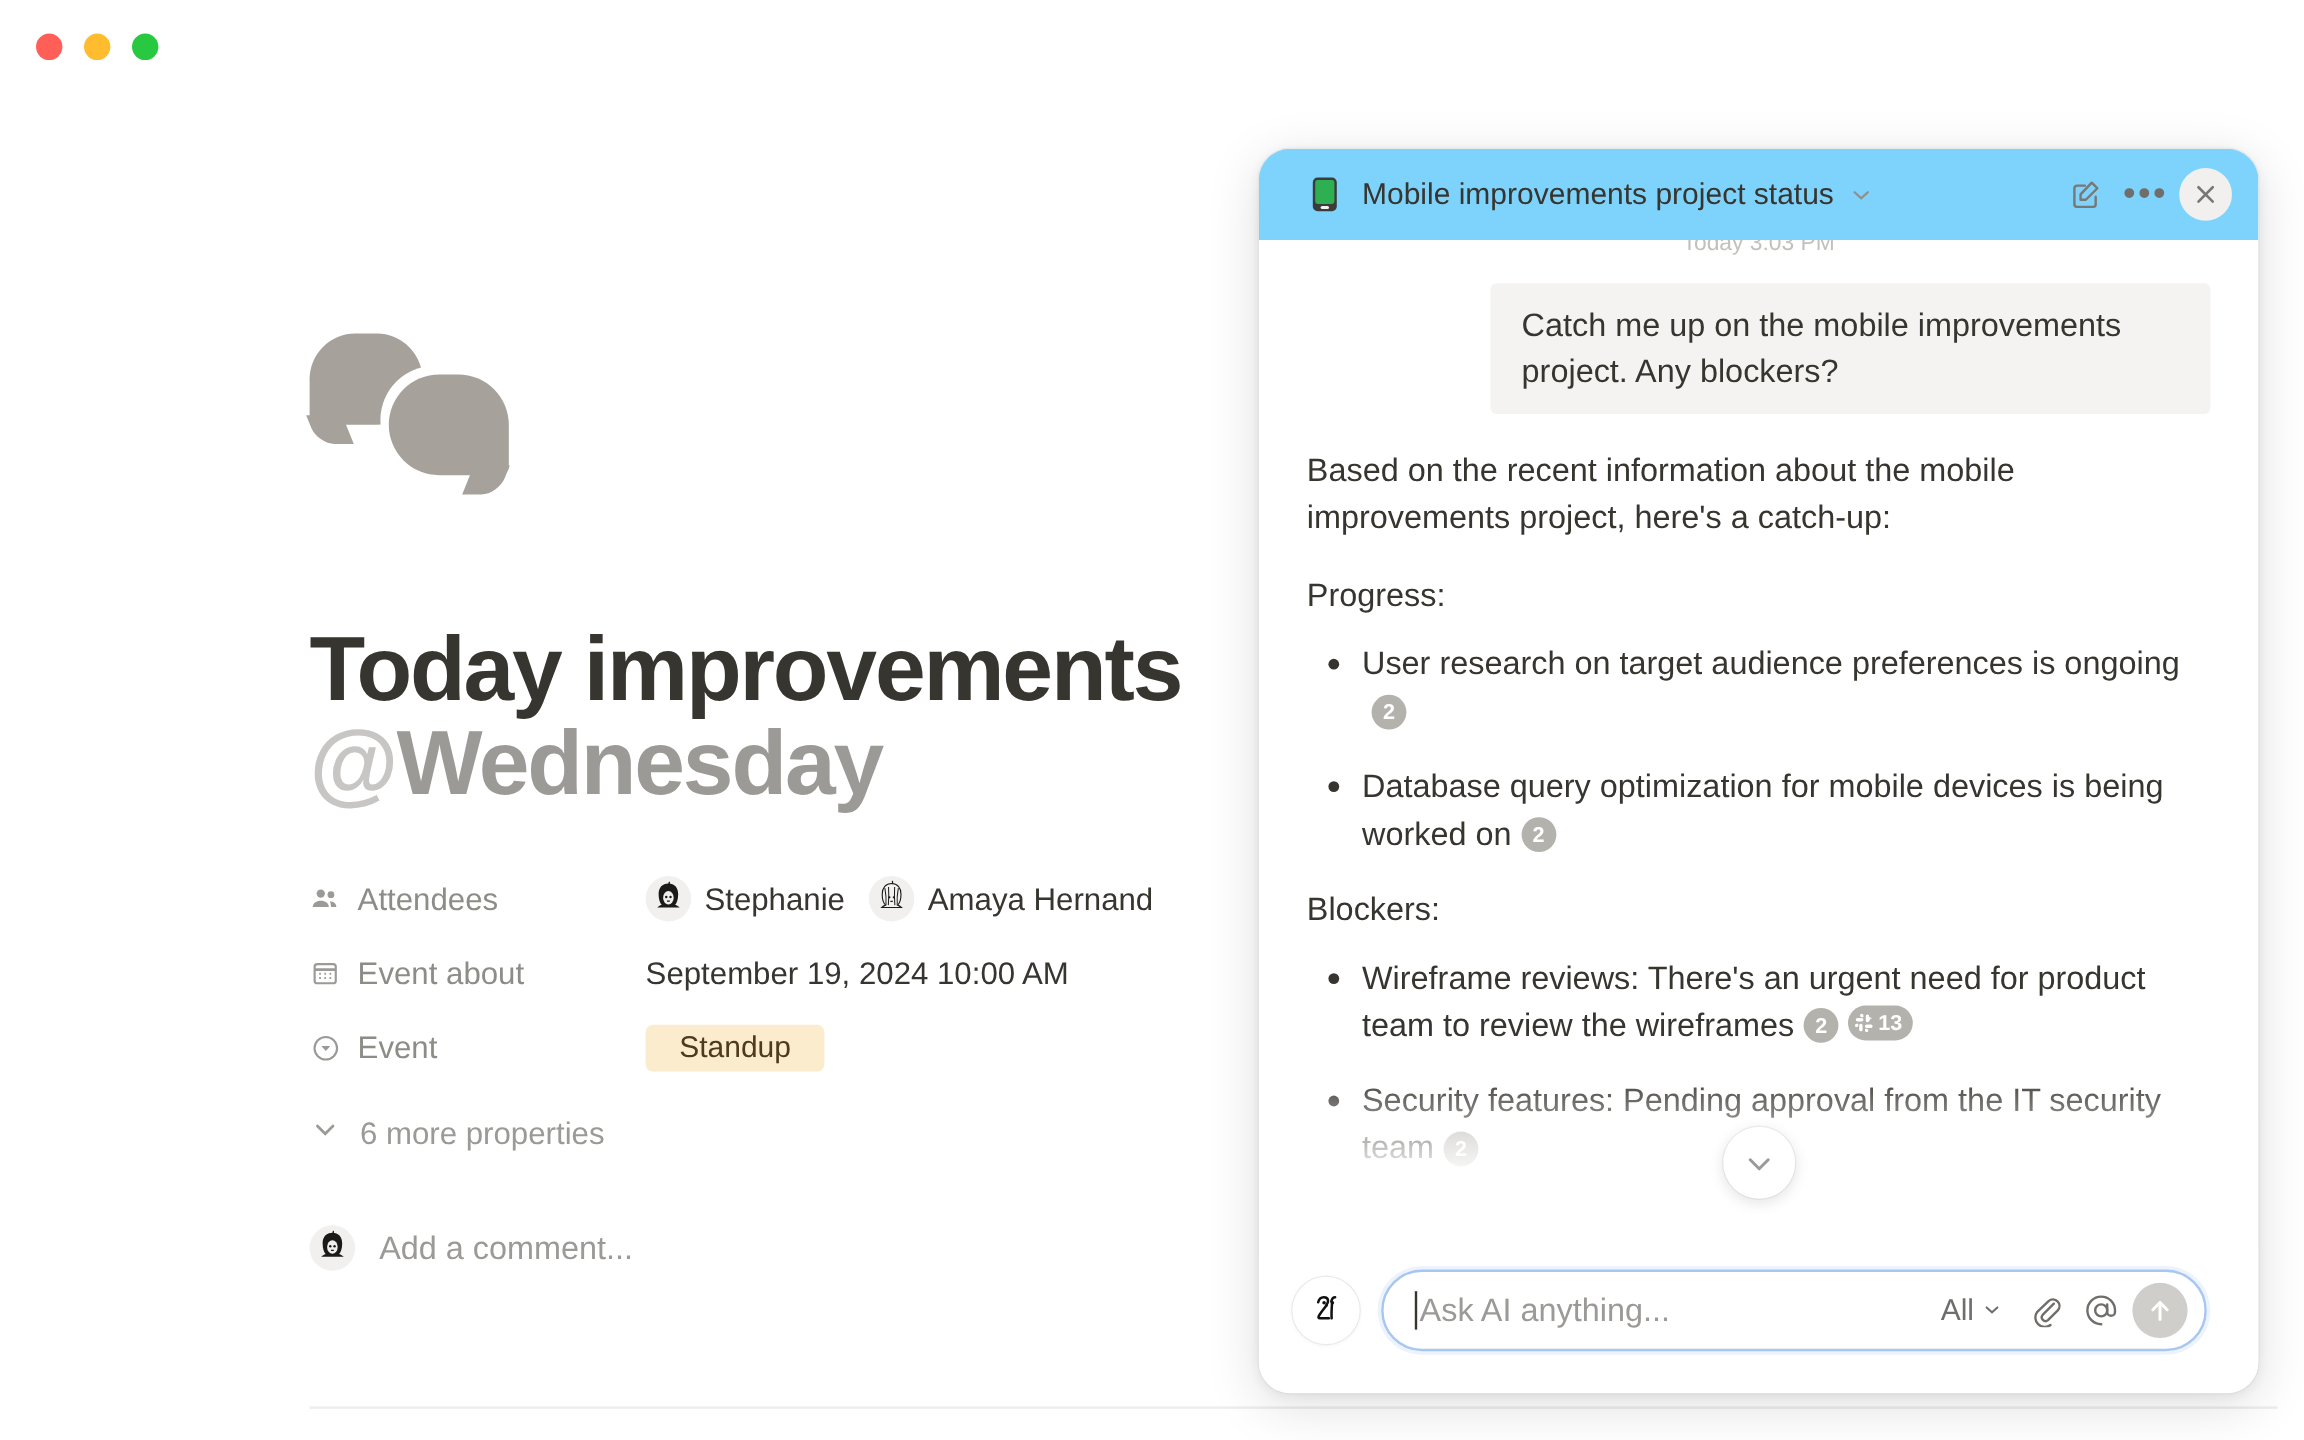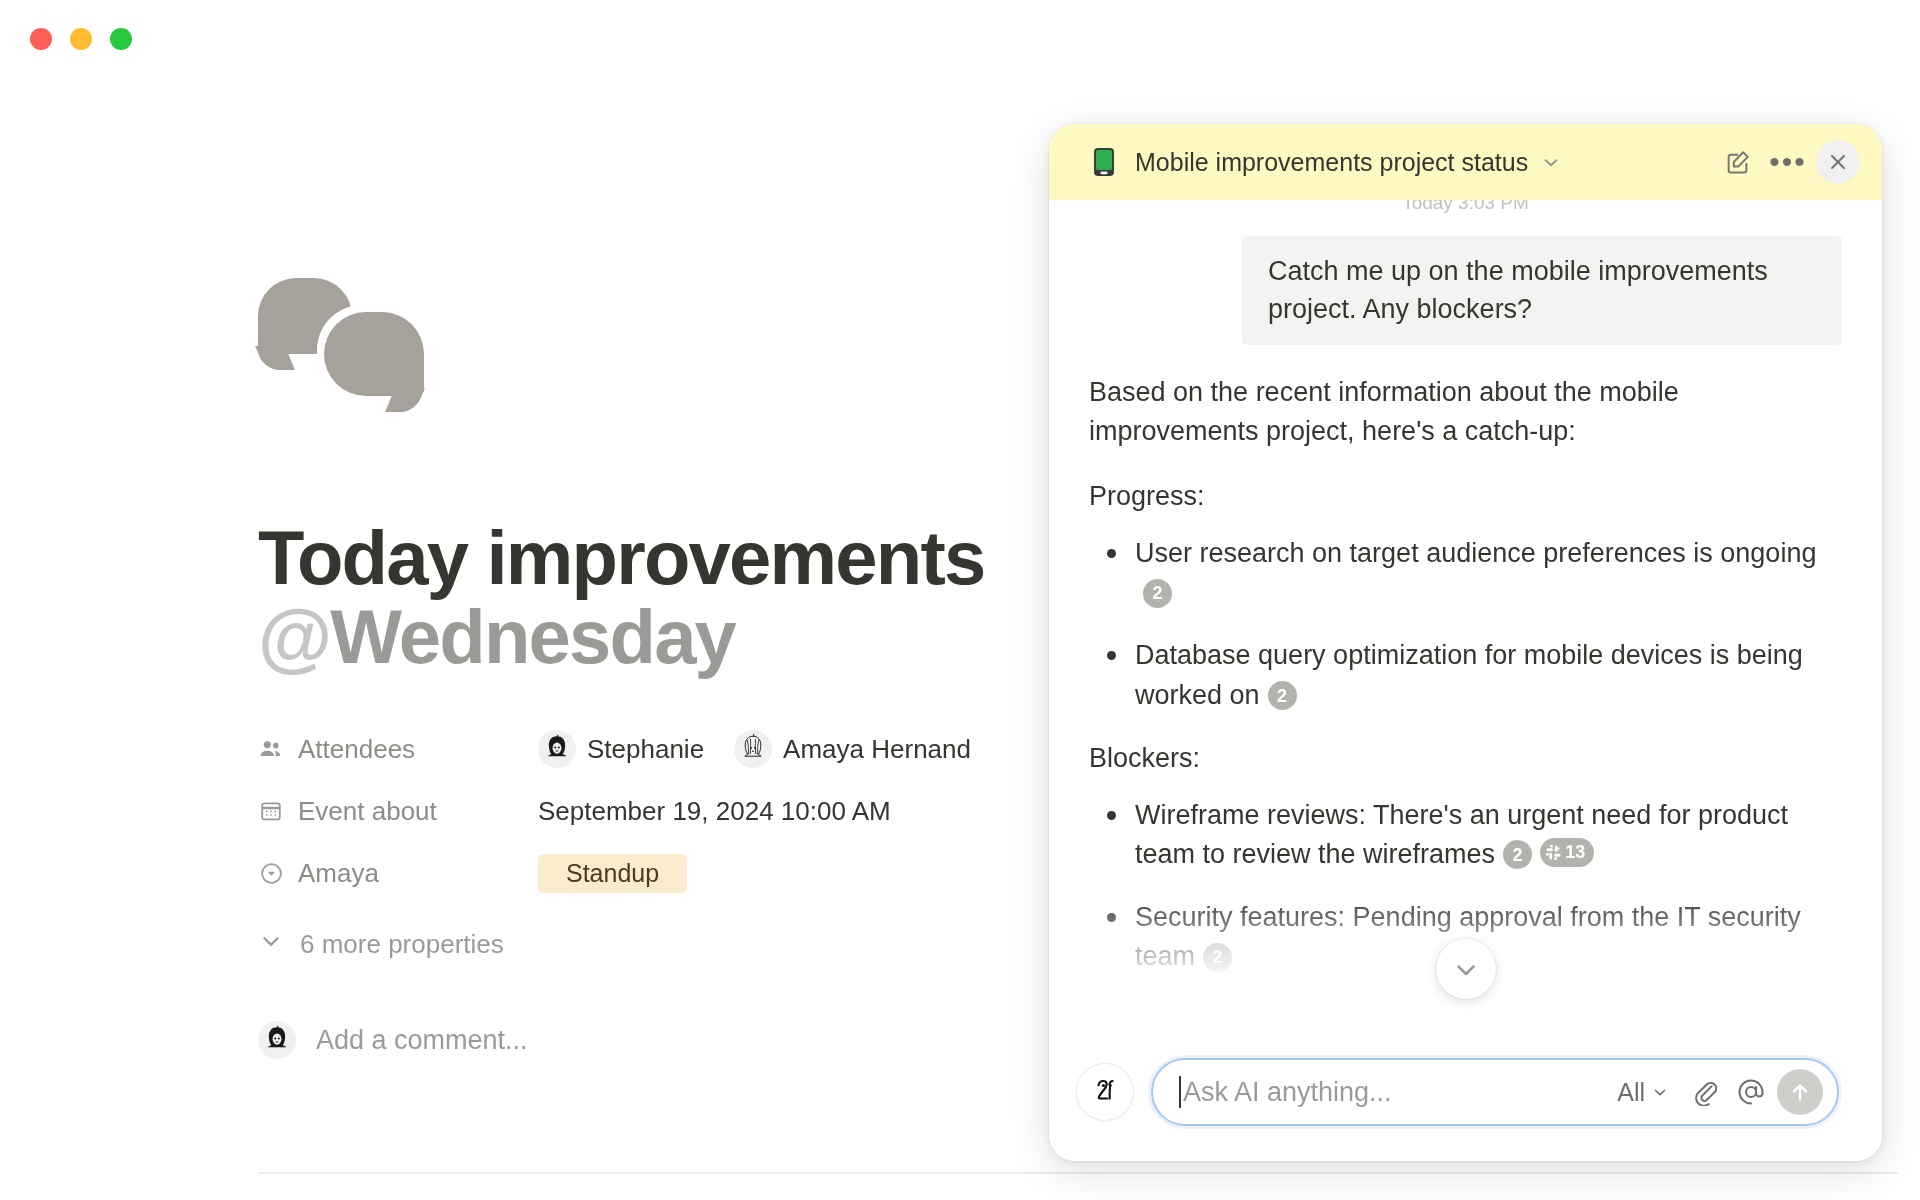--- a/index.html
+++ b/index.html
@@ -38,42 +38,42 @@
     font-size:76px; line-height:1.04; font-weight:700; letter-spacing:-1.8px;
     color:#37352f; white-space:nowrap;
   }
   .doc-title .ghost{ color:#9b9a97; }
   .doc-title .ghost .at{ color:#c7c6c4; }
 
   .props{ margin-top:42px; }
   .prop-row{ display:flex; align-items:center; height:62px; }
   .prop-label{ display:flex; align-items:center; gap:14px; width:280px; color:#8d8d87; font-size:26px; }
   .prop-ico{ width:26px; height:26px; flex:0 0 26px; color:#9b9a97; display:flex; align-items:center; justify-content:center; }
-  .prop-value{ font-size:26px; color:#37352f; display:flex; align-items:center; gap:10px; white-space:nowrap; }
+  .prop-value{ font-size:26px; color:#37352f; display:flex; align-items:center; gap:0; white-space:nowrap; }
 
   .avatar{ width:38px; height:38px; border-radius:50%; background:#f1f0ee; flex:0 0 38px;
            display:flex; align-items:center; justify-content:center; overflow:hidden; }
   .attendee{ display:flex; align-items:center; gap:11px; }
   .attendee + .attendee{ margin-left:20px; }
 
   .tag-standup{ background:#faeccd; color:#4f3a1d; font-size:25px; padding:5px 28px; border-radius:6px; }
 
   .more-props{ display:flex; align-items:center; gap:16px; margin-top:24px; color:#9b9a97; font-size:26px; }
   .cmt{ display:flex; align-items:center; gap:20px; margin-top:60px; }
   .cmt-ph{ color:#9b9a97; font-size:27px; }
   .doc-divider{ position:absolute; left:258px; top:1094px; width:1640px; height:2px; background:#eeedeb; }
 
   
   .panel{
     position:absolute; left:1049px; top:124px; width:833px; height:1037px;
     background:#ffffff; border-radius:26px;
     box-shadow:0 0 0 1px rgba(16,16,16,.045), 0 10px 44px rgba(16,16,16,.13), 0 2px 10px rgba(16,16,16,.06);
     overflow:hidden; display:flex; flex-direction:column;
   }
-  .panel-head{ height:76px; flex:0 0 76px; display:flex; align-items:center; padding:0 22px 0 40px; background:#fef9c3; }
+  .panel-head{ height:76px; flex:0 0 76px; display:flex; align-items:center; padding:0 22px 0 40px; background:#7dd3fc; }
   .ph-emoji{ font-size:28px; line-height:1; width:30px; display:flex; align-items:center; justify-content:center; }
   .ph-emoji svg{ display:block; }
   .ph-title{ font-size:25px; color:#37352f; margin-left:16px; white-space:nowrap; }
   .ph-chev{ margin-left:12px; color:#8f8e8b; display:flex; align-items:center; }
   .ph-spacer{ flex:1 1 auto; }
   .ph-btn{ width:44px; height:44px; border-radius:50%; display:flex; align-items:center; justify-content:center;
            color:#787774; margin-left:6px; background:transparent; border:none; }
   .ph-btn.shaded{ background:#f1f0ee; }
   .ph-dots{ font-size:30px; letter-spacing:2px; line-height:0.4; color:#6f6e6b; }
 
@@ -218,21 +218,21 @@
         </div>
 
         <div class="prop-row">
           <div class="prop-label">
             <span class="prop-ico">
               <svg width="25" height="25" viewBox="0 0 24 24" fill="none" stroke="currentColor" stroke-width="1.7">
                 <circle cx="12" cy="12" r="9"></circle>
                 <path d="M8.4 10.2l3.6 4 3.6-4z" fill="currentColor" stroke="none"></path>
               </svg>
             </span>
-            <span>Amaya</span>
+            <span>Event</span>
           </div>
           <div class="prop-value">
             <span class="tag-standup">Standup</span>
           </div>
         </div>
 
         <div class="more-props">
           <span>
             <svg width="26" height="26" viewBox="0 0 24 24" fill="none" stroke="currentColor" stroke-width="2.1" stroke-linecap="round">
                 <path d="M6 9.5l6 6 6-6"></path>

